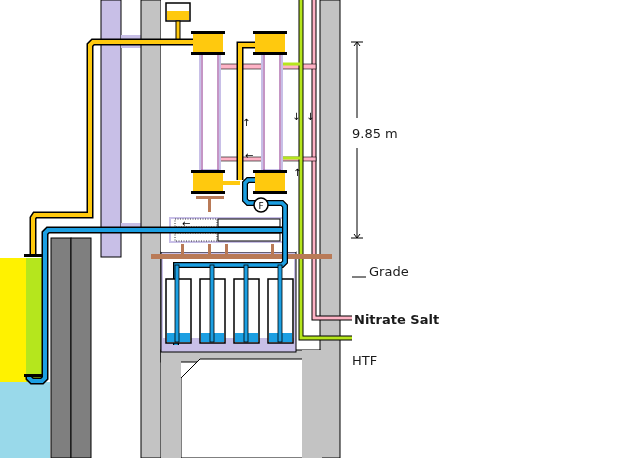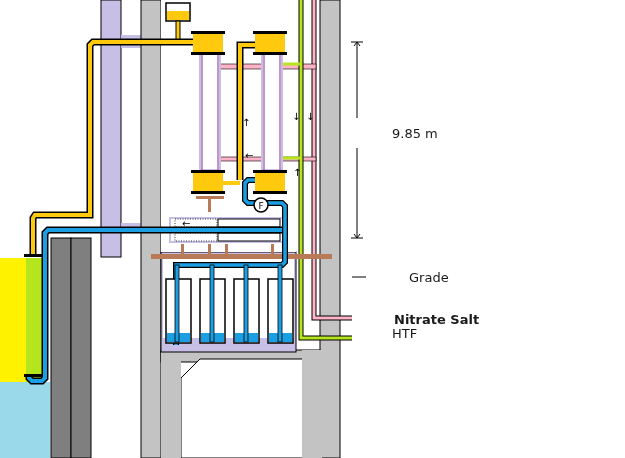--- a/index.html
+++ b/index.html
@@ -1,18 +1,18 @@
 <!DOCTYPE html>
 <html><head>
 <meta charset="utf-8">
 <style>
   html, body { margin: 0; padding: 0; background: #ffffff; }
   body { width: 625px; height: 458px; overflow: hidden; position: relative; font-family: "Liberation Sans", sans-serif; }
   #stage { position: absolute; left: 0; top: 0; width: 625px; height: 458px; }
-  .lbl { position: absolute; font-family: "DejaVu Sans", sans-serif; font-size: 13px; color: #1a1a1a; white-space: nowrap; margin-left: 40px; }
+  .lbl { position: absolute; font-family: "DejaVu Sans", sans-serif; font-size: 13px; color: #1a1a1a; white-space: nowrap; }
 </style>
 </head>
 <body>
 
 <div id="stage">
 <svg width="625" height="458" viewBox="0 0 625 458" xmlns="http://www.w3.org/2000/svg">
 
   <rect x="0" y="258" width="26" height="124" fill="#fff200"></rect>
   <rect x="26" y="258" width="17" height="124" fill="#b5e61d"></rect>
   <rect x="0" y="382" width="50" height="76" fill="#99d9ea"></rect>
@@ -155,16 +155,16 @@
     <line x1="351" y1="42" x2="363" y2="42" stroke="#000" stroke-width="1"></line>
     <line x1="351" y1="238" x2="363" y2="238" stroke="#000" stroke-width="1"></line>
     <path d="M354 46 L357 42 L360 46" fill="none" stroke="#000" stroke-width="1"></path>
     <path d="M354 234 L357 238 L360 234" fill="none" stroke="#000" stroke-width="1"></path>
   </g>
 
   <line x1="352" y1="277" x2="366" y2="277" stroke="#000" stroke-width="1"></line>
 </svg>
 
 <div class="lbl" style="left:352px; top:126px;">9.85 m</div>
-<div class="lbl" style="left:369px; top:270px;">Grade</div>
+<div class="lbl" style="left:369px; top:264px;">Grade</div>
 <div class="lbl" style="left:354px; top:312px;font-weight:bold;">Nitrate Salt</div>
-<div class="lbl" style="left:352px; top:326px;">HTF</div>
+<div class="lbl" style="left:352px; top:353px;">HTF</div>
 </div>
 
 </body></html>

